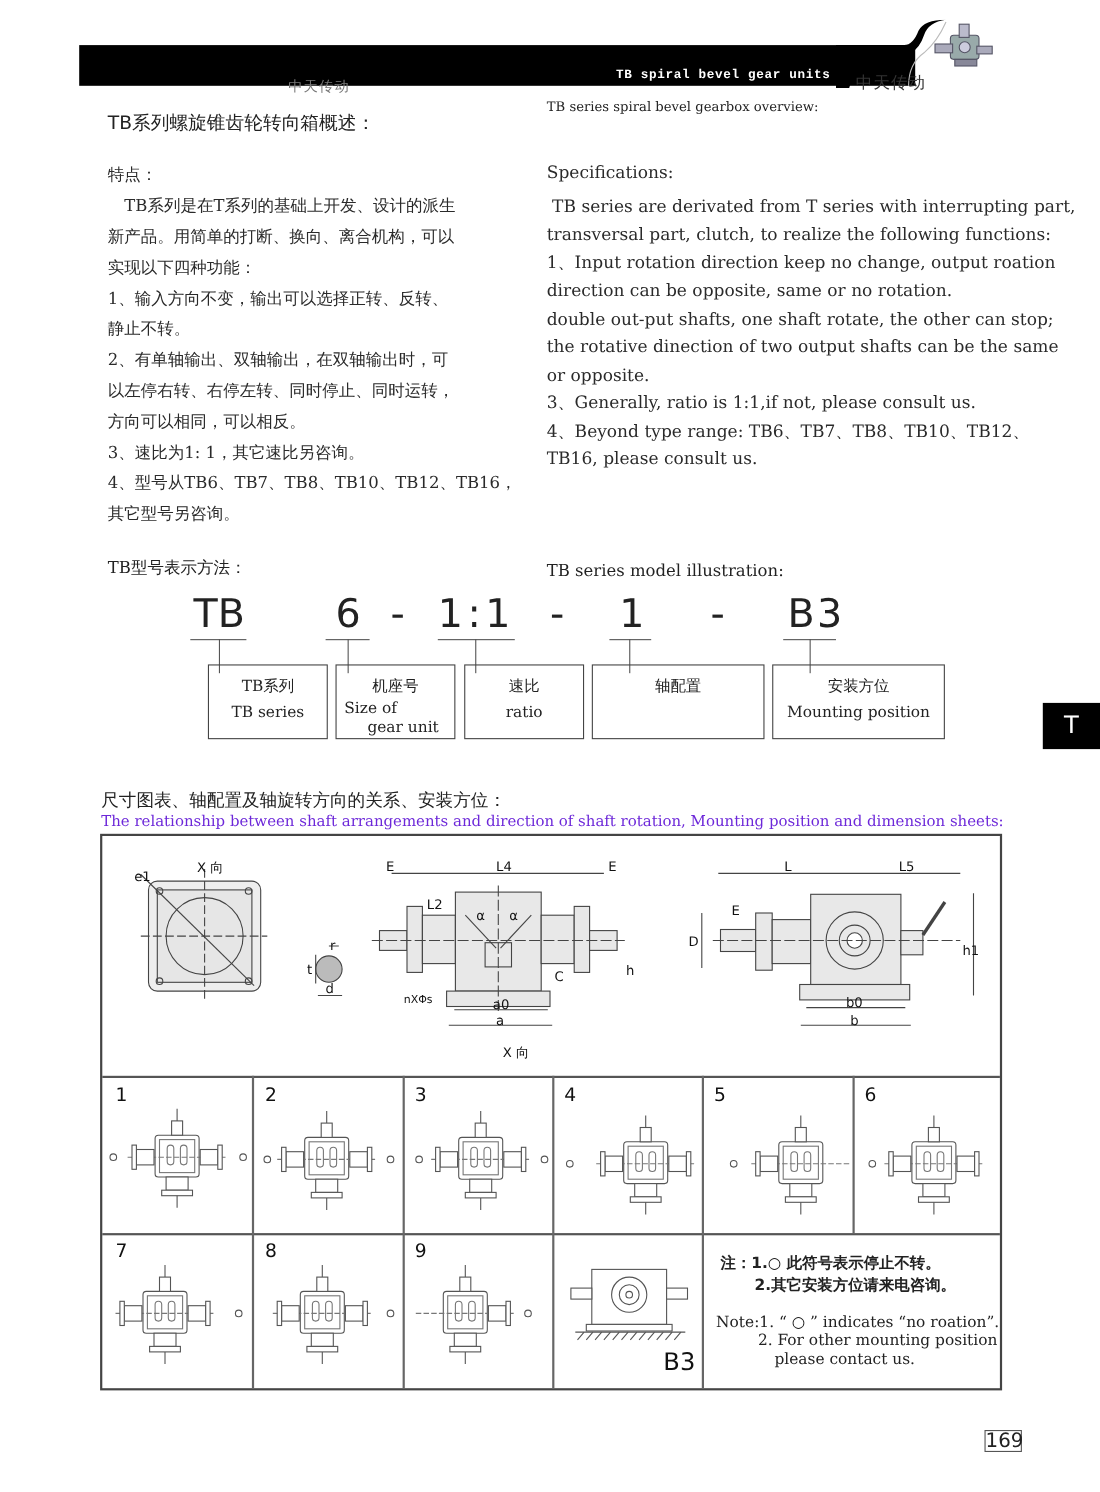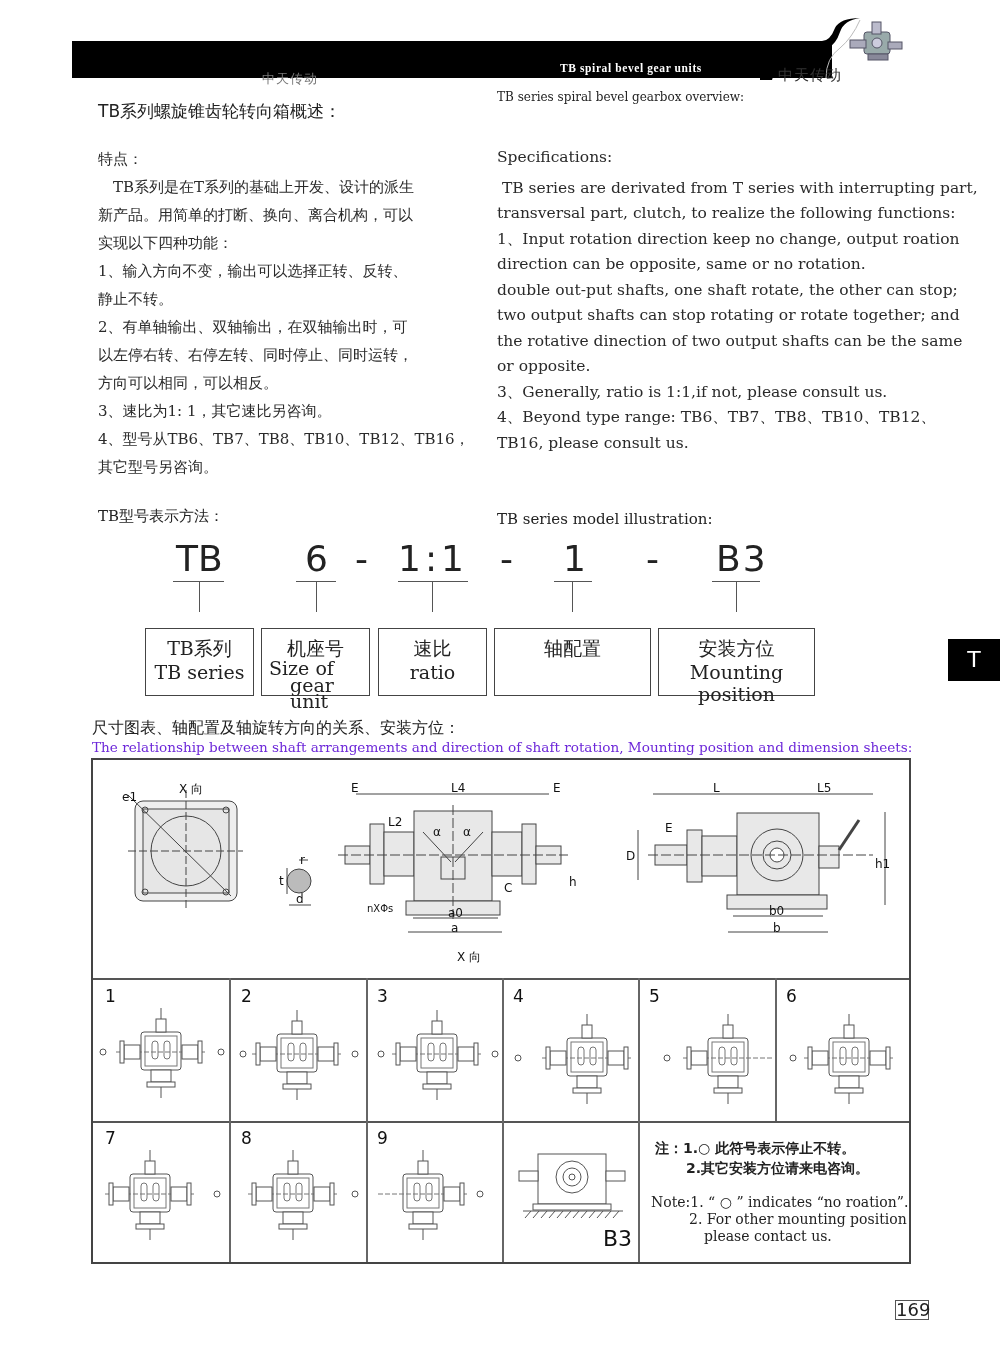--- a/index.html
+++ b/index.html
@@ -2,38 +2,38 @@
 <html><head>
 <meta charset="utf-8">
 <style>
   html,body{margin:0;padding:0;background:#fff;}
   body{width:1000px;height:1356px;position:relative;overflow:hidden;font-family:"DejaVu Serif","Liberation Serif",serif;color:#222;}
   .abs{position:absolute;}
   
   #hdr-bar{left:72px;top:41px;width:760px;height:37px;background:#000;}
   #hdr-curve{left:760px;top:18px;width:240px;height:62px;}
   #hdr-title-cn{left:560px;top:43px;color:#fff;font-family:"DejaVu Sans",sans-serif;font-weight:bold;font-size:17px;letter-spacing:0px;margin-top:40px;}
-  #hdr-title-en{left:560px;top:62px;color:#fff;font-family:Liberation Serif, serif;font-weight:bold;font-size:11.5px;letter-spacing:0.6px;}
+  #hdr-title-en{left:560px;top:62px;color:#fff;font-family:Liberation Mono, monospace;font-weight:bold;font-size:11.5px;letter-spacing:0.6px;}
   #hdr-brand{left:778px;top:66px;font-family:"DejaVu Sans",sans-serif;font-size:15px;color:#333;letter-spacing:1px;}
   #hdr-brand-ghost{left:262px;top:70px;font-family:"DejaVu Sans",sans-serif;font-size:13px;color:#777;letter-spacing:1px;}
   #hdr-gear{left:846px;top:18px;width:60px;height:52px;}
   .p{font-size:15px;line-height:28px;color:#2a2a2a;}
   .pe{font-size:15.5px;line-height:25.5px;color:#2a2a2a;}
   #cn-title{left:98px;top:100px;font-family:"DejaVu Sans",sans-serif;font-size:17px;}
   #en-title{left:497px;top:90px;font-size:12px;}
   #cn-body{left:98px;top:145px;width:380px;}
   #en-body{left:497px;top:145px;width:445px;}
   #cn-body div, #en-body div{white-space:nowrap;}
   #cn-model-title{left:98px;top:507px;font-size:15px;}
   #en-model-title{left:497px;top:510px;font-size:15px;}
   
   .code{font-family:"DejaVu Sans",sans-serif;font-size:36px;color:#222;top:538px;}
   .uline{height:1px;background:#555;top:581px;}
   .vline{width:1px;background:#555;top:581px;height:31px;}
-  .mbox{top:628px;height:68px;border:1.5px solid #444;box-sizing:border-box;text-align:center;font-size:19px;color:#222;}
+  .mbox{top:604px;height:68px;border:1.5px solid #444;box-sizing:border-box;text-align:center;font-size:14px;color:#222;margin-left:44px;}
   .mbox .l1{margin-top:6px;height:26px;line-height:26px;}
   .mbox .l2{line-height:22px;}
   
   #side-tab{left:948px;top:639px;width:52px;height:42px;background:#000;color:#fff;font-family:"DejaVu Sans",sans-serif;font-size:22px;text-align:center;line-height:42px;}
   
   #sec-cn{left:92px;top:718px;font-family:"DejaVu Sans",sans-serif;font-size:16px;color:#222;}
   #sec-en{left:92px;top:739px;font-size:13.6px;color:#6d28d9;white-space:nowrap;}
   
   #tbl{left:91px;top:758px;width:820px;height:506px;border:2px solid #444;box-sizing:border-box;}
   .hline{position:absolute;left:0;right:0;height:1.5px;background:#555;}
@@ -83,21 +83,20 @@
   <div>其它型号另咨询。</div>
 </div>
 
 <div class="abs pe" id="en-body">
   <div style="margin-bottom:5px">Specifications:</div>
   <div style="white-space:pre"> TB series are derivated from T series with interrupting part,</div>
   <div>transversal part, clutch, to realize the following functions:</div>
   <div>1、Input rotation direction keep no change, output roation</div>
   <div>direction can be opposite, same or no rotation.</div>
   <div>double out-put shafts, one shaft rotate, the other can stop;</div>
-  <div>two output shafts can stop rotating or rotate together; and</div>
   <div>the rotative dinection of two output shafts can be the same</div>
   <div>or opposite.</div>
   <div>3、Generally, ratio is 1:1,if not, please consult us.</div>
   <div>4、Beyond type range: TB6、TB7、TB8、TB10、TB12、</div>
   <div>TB16, please consult us.</div>
 </div>
 
 <div class="abs" id="cn-model-title">TB型号表示方法：</div>
 <div class="abs" id="en-model-title">TB series model illustration:</div>
 

